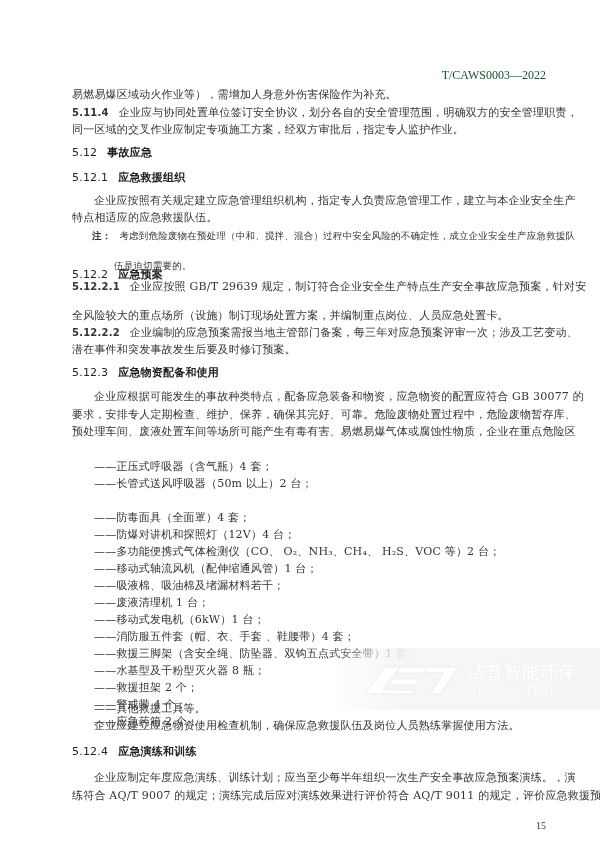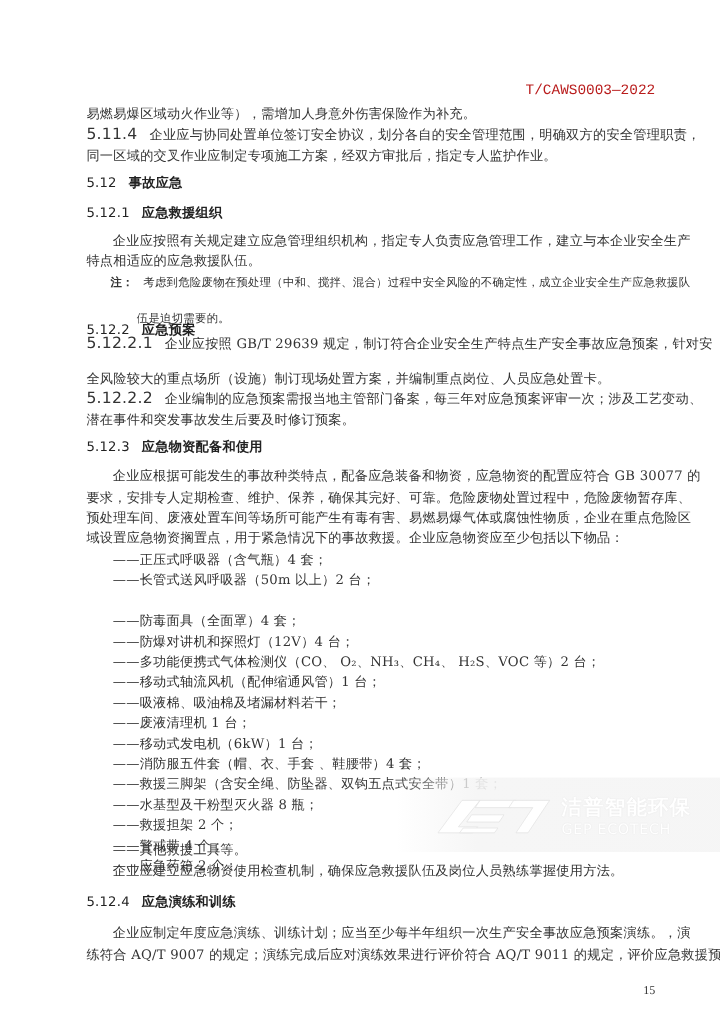--- a/index.html
+++ b/index.html
@@ -2,27 +2,27 @@
 <html><head>
 <meta charset="utf-8">
 <style>
   html, body { margin: 0; padding: 0; }
   body {
     width: 600px; height: 848px; background: #ffffff; position: relative; overflow: hidden;
     font-family: "DejaVu Serif", "Liberation Serif", serif; color: #2a2a2a;
   }
   .page { position: absolute; left: 0; top: 0; width: 600px; height: 848px; }
   .hdr {
-    position: absolute; right: 54px; top: 68px; font-family: Liberation Mono, monospace;
-    font-size: 12px; color: #b91c1c;
+    position: absolute; right: 54px; top: 68px; font-family: Liberation Serif, serif;
+    font-size: 12px; color: #14532d;
   }
   .line { position: absolute; left: 72px; font-size: 11px; line-height: 14px; white-space: nowrap; color: #333; letter-spacing: 0.2px; }
   .h { font-family: "DejaVu Sans", "Liberation Sans", sans-serif; font-size: 11px; color: #222; }
   .h b { font-weight: bold; margin-left: 10px; }
-  .num { font-family: "DejaVu Sans", "Liberation Sans", sans-serif; font-size: 13px; margin-right: 10px; }
+  .num { font-family: "DejaVu Sans", "Liberation Sans", sans-serif; font-size: 10px; margin-right: 10px; font-weight: bold; }
   .note { font-size: 9.5px; }
   .note-lbl { font-family: "DejaVu Sans", sans-serif; font-weight: bold; margin-right: 8px; }
   .item { left: 94px; }
   .pg { position: absolute; right: 54px; top: 820px; font-size: 10px; font-family: "Liberation Serif", serif; color: #333; }
   .wm {
     position: absolute; left: 330px; top: 648px; width: 270px; height: 62px;
     background: linear-gradient(90deg, rgba(255,255,255,0) 0%, rgba(245,245,245,0.9) 25%, rgba(245,245,245,0.95) 100%);
     display: flex; align-items: center;
   }
   .wm-logo { width: 100px; height: 40px; margin-left: 30px; }
@@ -52,21 +52,20 @@
   <div class="line h" style="top:268px"><span>5.12.2</span><b>应急预案</b></div>
   <div class="line" style="top:280px"><span class="num">5.12.2.1</span><span>企业应按照 GB/T 29639 规定，制订符合企业安全生产特点生产安全事故应急预案，针对安</span></div>
   <div class="line" style="top:309px">全风险较大的重点场所（设施）制订现场处置方案，并编制重点岗位、人员应急处置卡。</div>
   <div class="line" style="top:326px"><span class="num">5.12.2.2</span><span>企业编制的应急预案需报当地主管部门备案，每三年对应急预案评审一次；涉及工艺变动、</span></div>
   <div class="line" style="top:343px">潜在事件和突发事故发生后要及时修订预案。</div>
 
   <div class="line h" style="top:366px"><span>5.12.3</span><b>应急物资配备和使用</b></div>
   <div class="line" style="top:390px; left:94px">企业应根据可能发生的事故种类特点，配备应急装备和物资，应急物资的配置应符合 GB 30077 的</div>
   <div class="line" style="top:425px">预处理车间、废液处置车间等场所可能产生有毒有害、易燃易爆气体或腐蚀性物质，企业在重点危险区</div>
   <div class="line" style="top:408px">要求，安排专人定期检查、维护、保养，确保其完好、可靠。危险废物处置过程中，危险废物暂存库、</div>
-  <div class="line" style="top:442px">域设置应急物资搁置点，用于紧急情况下的事故救援。企业应急物资应至少包括以下物品：</div>
 
   <div class="line item" style="top:460px">——正压式呼吸器（含气瓶）4 套；</div>
   <div class="line item" style="top:477px">——长管式送风呼吸器（50m 以上）2 台；</div>
   <div class="line item" style="top:511px">——防毒面具（全面罩）4 套；</div>
   <div class="line item" style="top:528px">——防爆对讲机和探照灯（12V）4 台；</div>
   <div class="line item" style="top:545px">——多功能便携式气体检测仪（CO、 O₂、NH₃、CH₄、 H₂S、VOC 等）2 台；</div>
   <div class="line item" style="top:562px">——移动式轴流风机（配伸缩通风管）1 台；</div>
   <div class="line item" style="top:579px">——吸液棉、吸油棉及堵漏材料若干；</div>
   <div class="line item" style="top:596px">——废液清理机 1 台；</div>
   <div class="line item" style="top:613px">——移动式发电机（6kW）1 台；</div>

